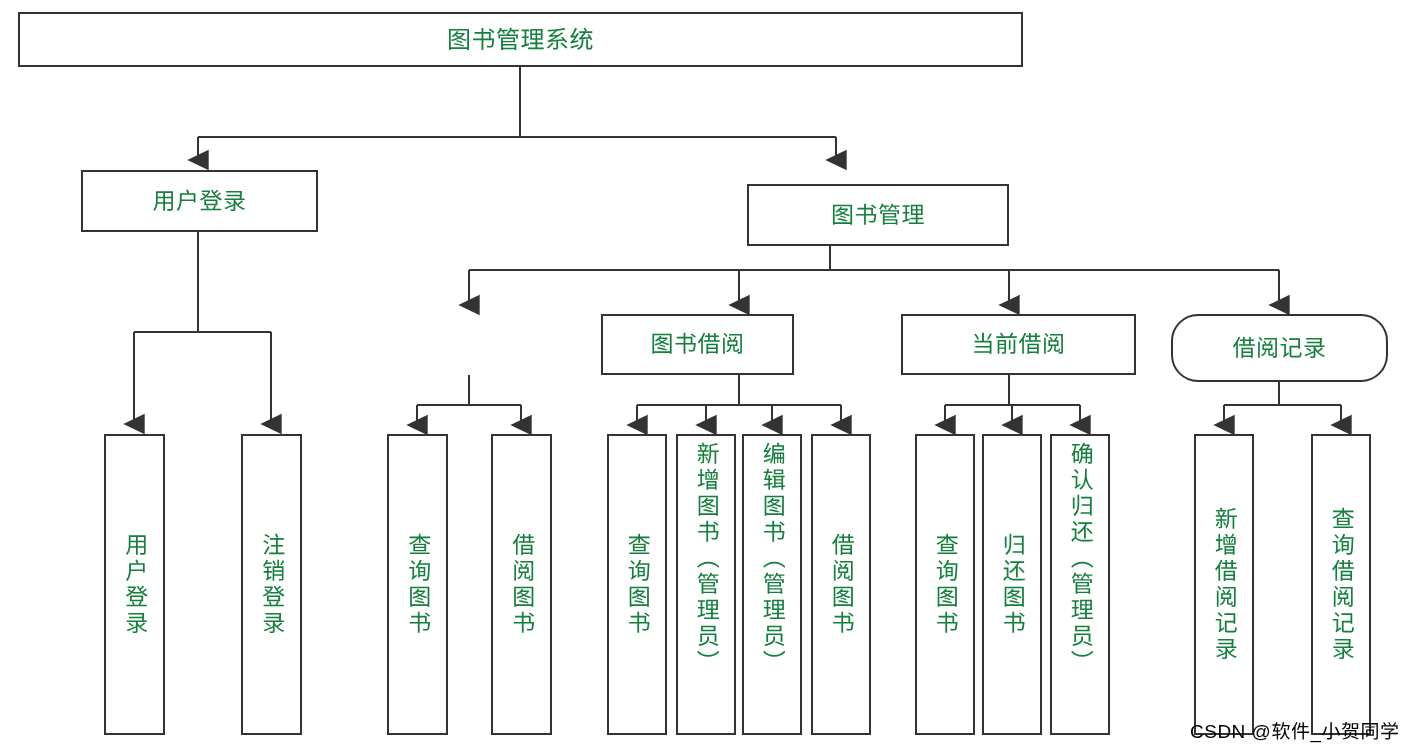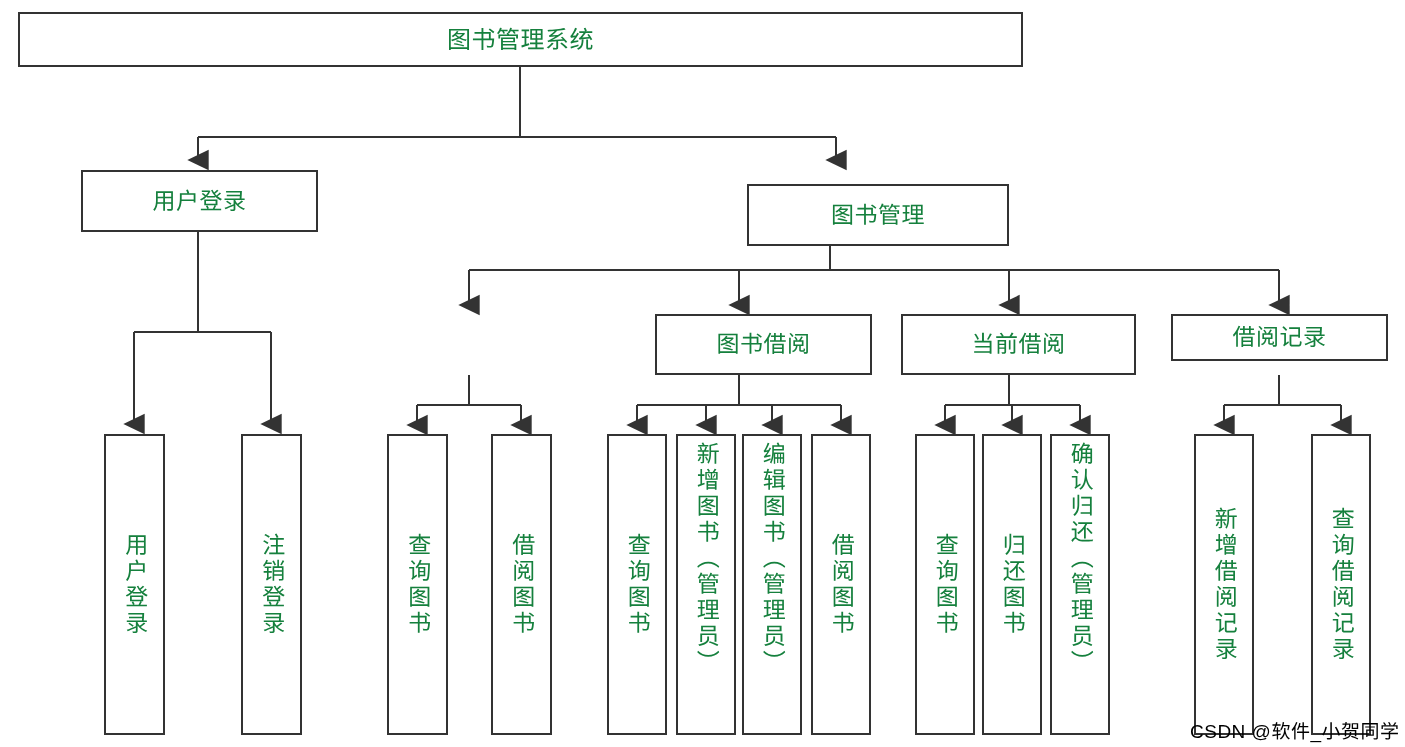--- a/index.html
+++ b/index.html
@@ -137,29 +137,29 @@
 
   <div class="node" style="left:81px; top:170px; width:237px; height:62px;">
     <span class="node-label">用户登录</span>
   </div>
 
   <div class="node" style="left:711px; top:184px; width:262px; height:62px;margin-left:36px;">
     <span class="node-label">图书管理</span>
   </div>
 
 
-  <div class="node" style="left:655px; top:314px; width:217px; height:61px;">
+  <div class="node" style="left:601px; top:314px; width:193px; height:61px;">
     <span class="node-label">图书借阅</span>
   </div>
 
   <div class="node" style="left:901px; top:314px; width:235px; height:61px;">
     <span class="node-label">当前借阅</span>
   </div>
 
-  <div class="node" style="left:1171px; top:314px; width:217px; height:47px;">
+  <div class="node" style="left:1171px; top:314px; width:217px; height:68px;border-radius:27px;">
     <span class="node-label">借阅记录</span>
   </div>
 
   <div class="node node-leaf" style="left:104px; top:434px; width:61px; height:301px;">
     <span class="node-label">用户登录</span>
   </div>
 
   <div class="node node-leaf" style="left:241px; top:434px; width:61px; height:301px;">
     <span class="node-label">注销登录</span>
   </div>

